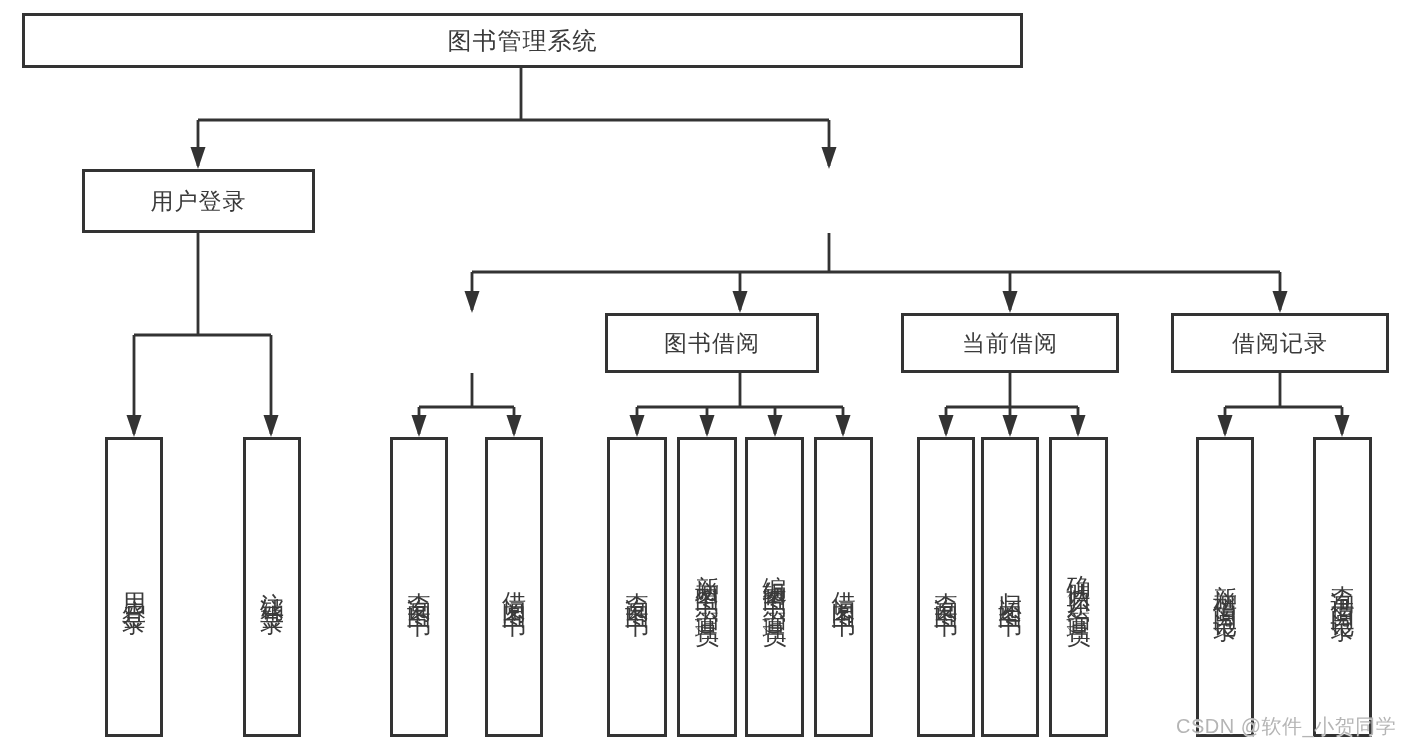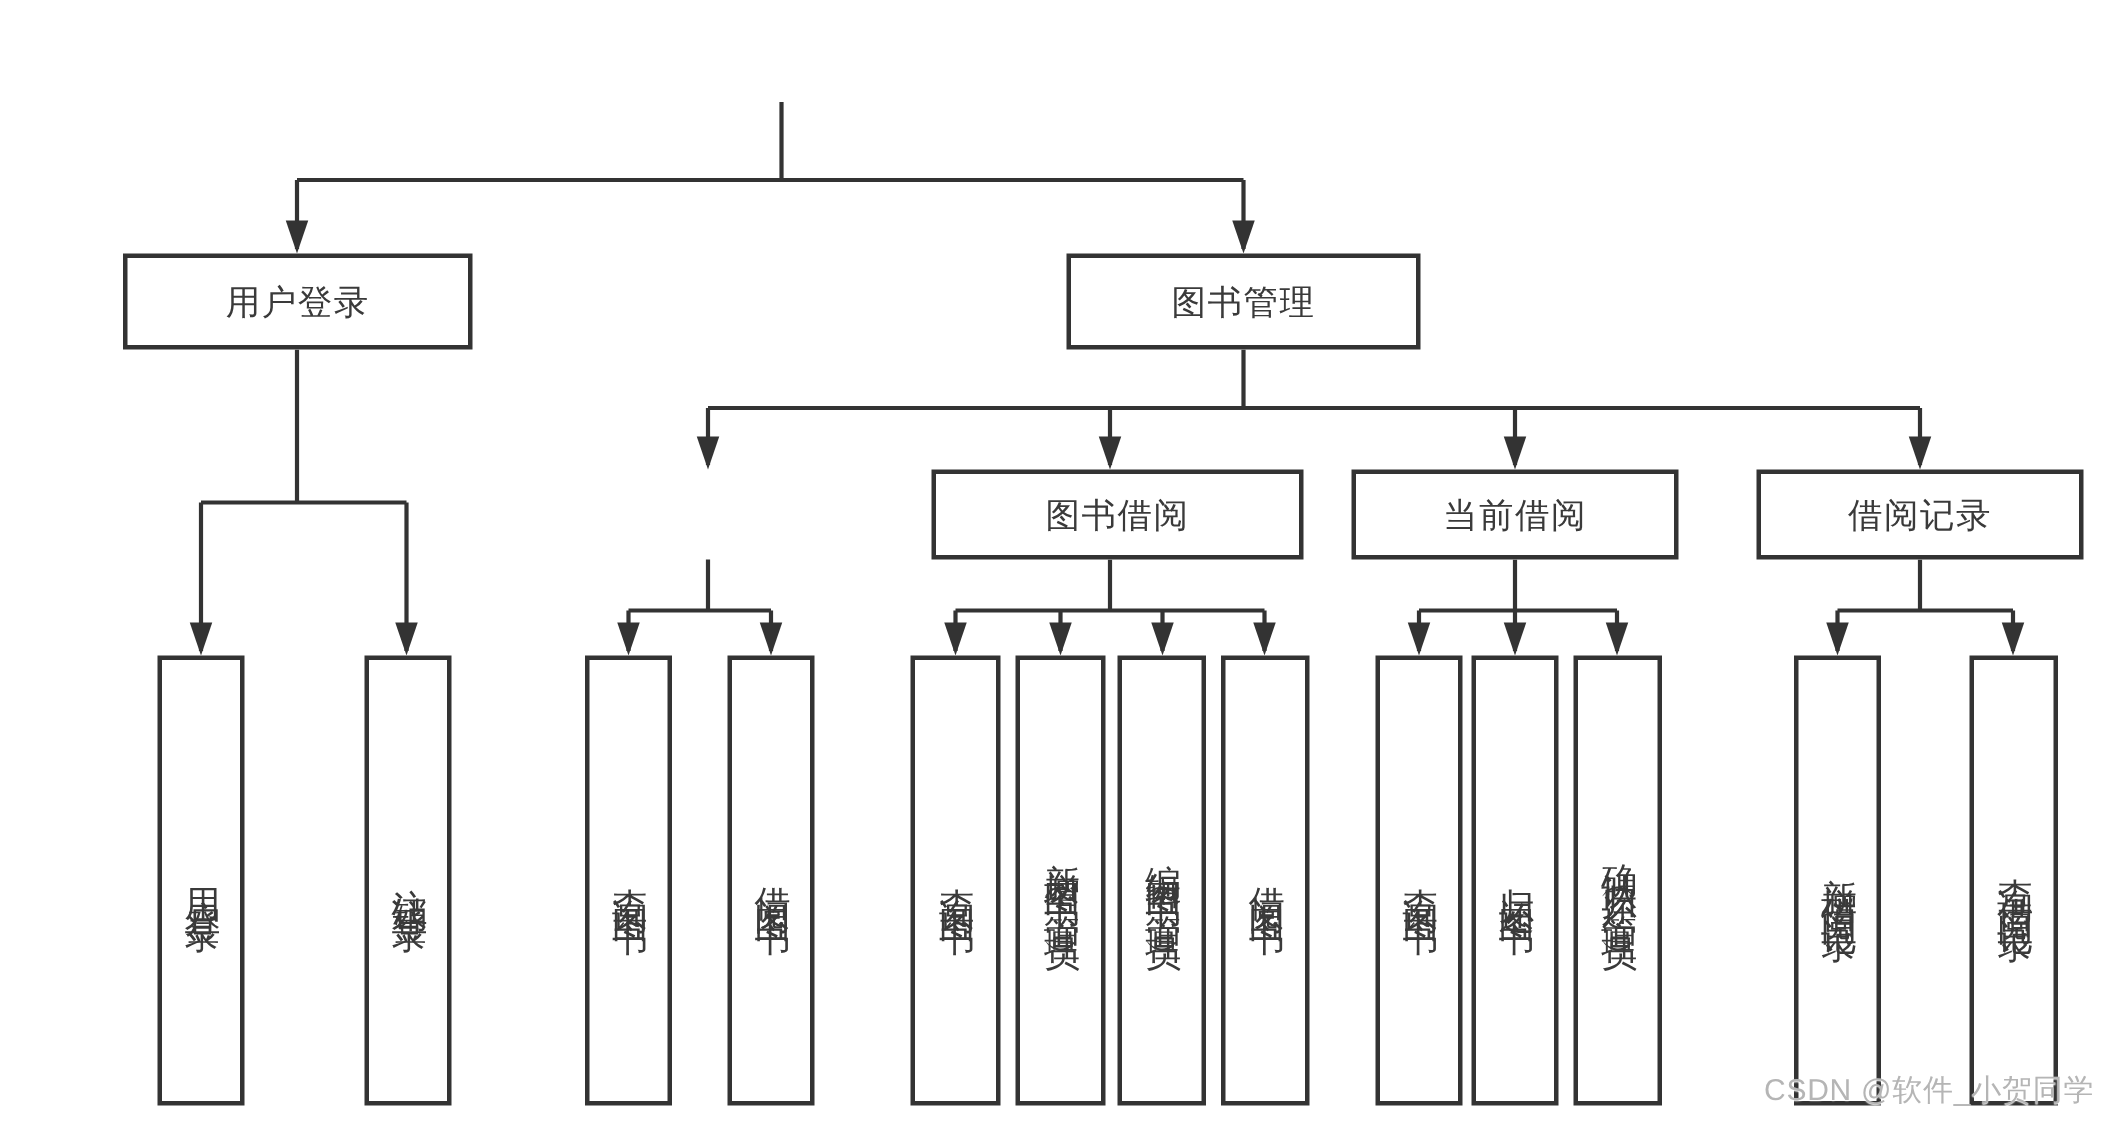--- a/index.html
+++ b/index.html
@@ -77,25 +77,25 @@
       <polygon points="767.5,415 782.5,415 775,437"></polygon>
       <polygon points="835.5,415 850.5,415 843,437"></polygon>
       <polygon points="938.5,415 953.5,415 946,437"></polygon>
       <polygon points="1002.5,415 1017.5,415 1010,437"></polygon>
       <polygon points="1070.5,415 1085.5,415 1078,437"></polygon>
       <polygon points="1217.5,415 1232.5,415 1225,437"></polygon>
       <polygon points="1334.5,415 1349.5,415 1342,437"></polygon>
     </g>
   </svg>
 
+  <div class="node h root" style="left:22px;top:13px;width:1001px;height:55px">图书管理系统</div>
 
   <div class="node h" style="left:82px;top:169px;width:233px;height:64px">用户登录</div>
-  <div class="node h" style="left:711px;top:169px;width:236px;height:64px">图书管理</div>
 
-  <div class="node h" style="left:621px;top:313px;width:248px;height:60px">图书借阅</div>
+  <div class="node h" style="left:605px;top:313px;width:214px;height:60px">图书借阅</div>
   <div class="node h" style="left:1171px;top:313px;width:218px;height:60px">借阅记录</div>
   <div class="node h" style="left:901px;top:313px;width:218px;height:60px">当前借阅</div>
 
   <div class="node v" style="left:105px;top:437px;width:58px;height:300px">
     <span class="vtext">用户登录</span>
   </div>
   <div class="node v" style="left:243px;top:437px;width:58px;height:300px">
     <span class="vtext">注销登录</span>
   </div>
 

